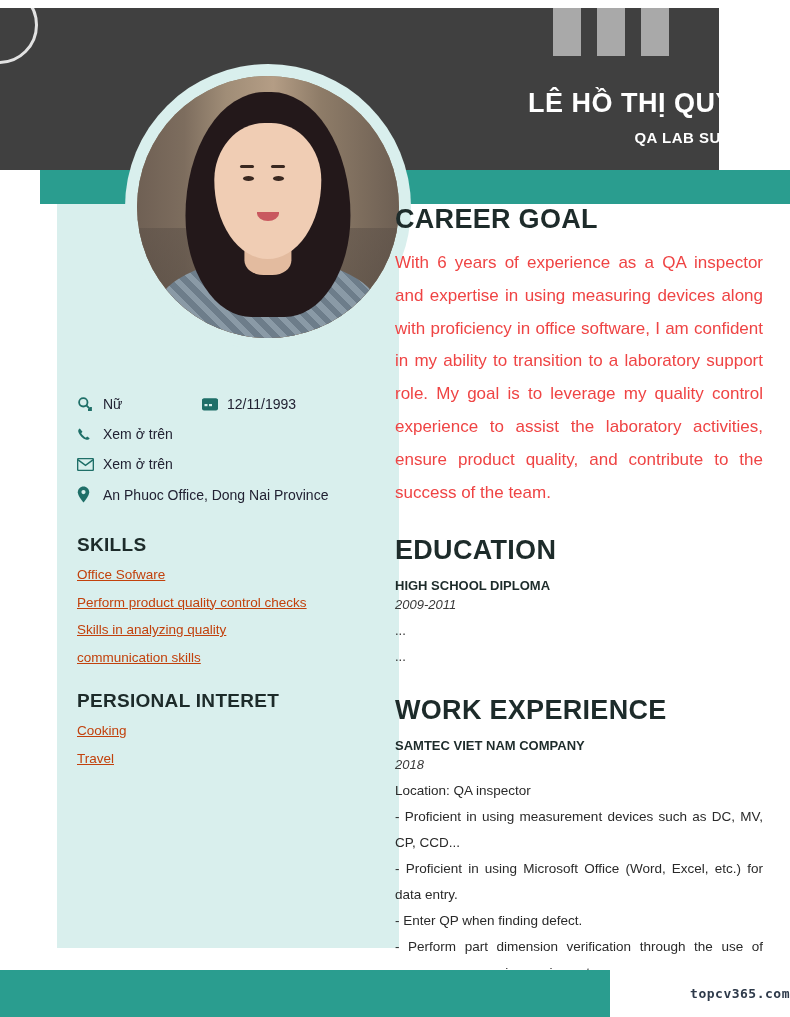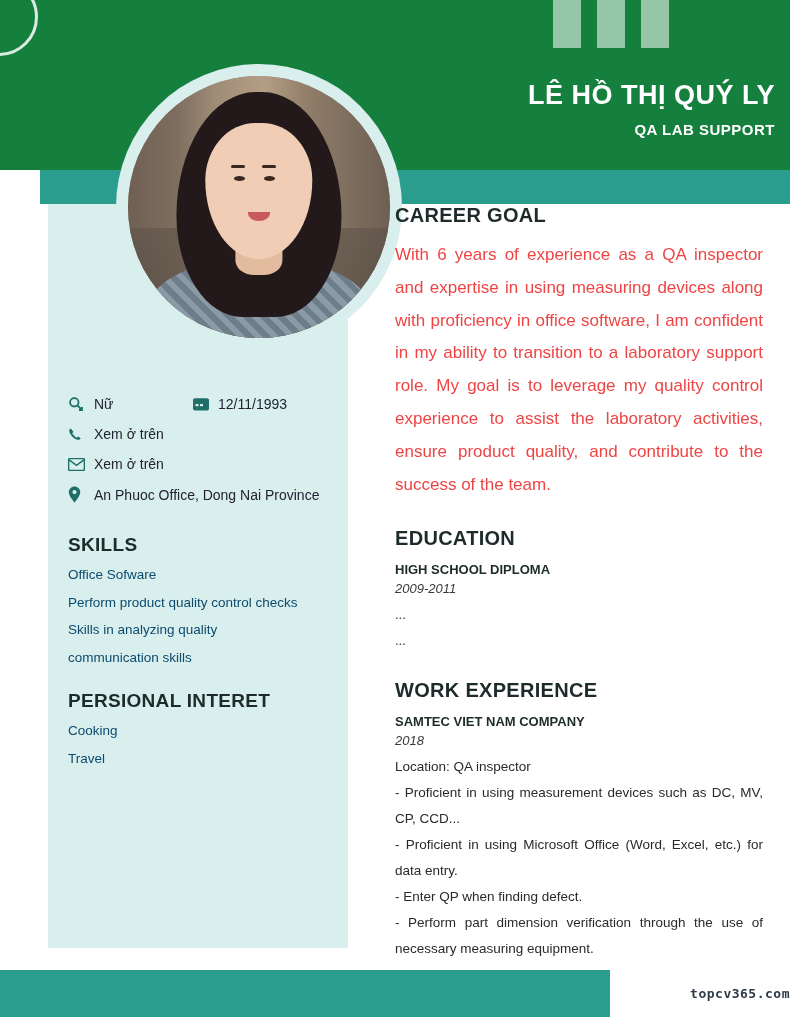--- a/index.html
+++ b/index.html
@@ -13,24 +13,24 @@
   .page {
     position: relative;
     width: 790px;
     height: 1017px;
     background: #ffffff;
   }
 
   
   .header {
     position: absolute;
-    top: 0; left: 0;
-    width: 790px;
+    top: 8px; left: 0;
+    width: 719px;
     height: 170px;
-    background: #15803d;
+    background: #404040;
   }
   .header-circle-deco {
     position: absolute;
     left: -40px;
     top: -22px;
     width: 78px;
     height: 78px;
     border: 3px solid #ffffff;
     border-radius: 50%;
     opacity: 0.85;
@@ -84,22 +84,22 @@
     top: 170px; left: 0;
     width: 40px;
     height: 34px;
     background: #ffffff;
   }
 
   
   .left-col {
     position: absolute;
     top: 204px;
-    left: 48px;
-    width: 300px;
+    left: 57px;
+    width: 342px;
     height: 744px;
     background: #d9efed;
     padding: 0;
   }
   .photo-wrap {
     position: absolute;
     left: 68px;
     top: -140px;
     width: 286px;
     height: 286px;
@@ -219,34 +219,35 @@
   .left-section.interest { top: 486px; }
   .sec-title {
     font-size: 19px;
     font-weight: bold;
     color: #1d2b2a;
     letter-spacing: .3px;
     margin-bottom: 12px;
   }
   .left-item {
     font-size: 13.5px;
-    color: #0c4a6e;
+    color: #c2410c;
     line-height: 1;
     margin-bottom: 14px;
+    text-decoration: underline;
   }
 
   
   .right-col {
     position: absolute;
     top: 204px;
     left: 395px;
     width: 368px;
   }
   .r-sec-title {
-    font-size: 20px;
+    font-size: 27px;
     font-weight: bold;
     color: #1d2b2a;
     letter-spacing: .3px;
     margin-bottom: 12px;
   }
   .r-paragraph {
     font-size: 17px;
     line-height: 1.93;
     color: #ef4444;
     text-align: justify;

